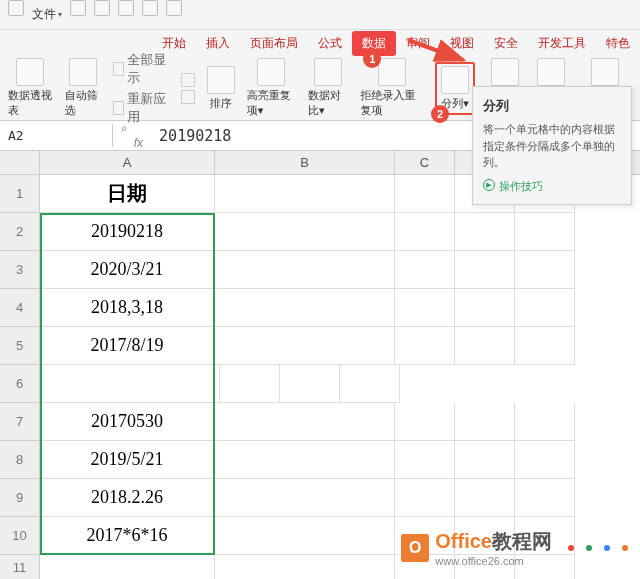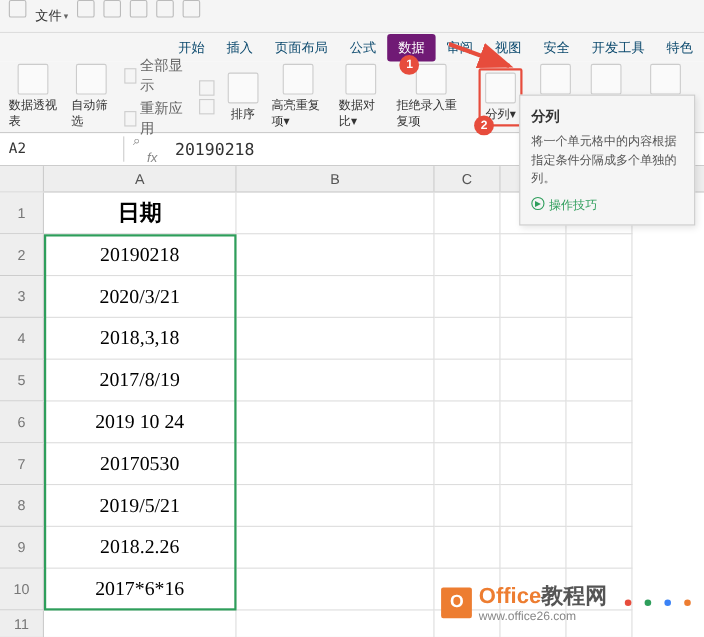--- a/index.html
+++ b/index.html
@@ -4,22 +4,22 @@
   <style>
     * { margin: 0; padding: 0; box-sizing: border-box; }
     body { font-family: "Microsoft YaHei", SimSun, sans-serif; background: #fff; overflow: hidden; width: 640px; height: 579px; position: relative; }
     
     .top-bar { height: 30px; background: #f5f5f5; display: flex; padding: 0 8px; border-bottom: 1px solid #ddd; gap: 8px; }
     .menu-label { font-size: 12px; color: #333; display: flex; align-items: center; gap: 2px; }
     .dropdown-arrow { font-size: 8px; color: #666; }
     .top-icon { width: 16px; height: 16px; border: 1px solid #bbb; border-radius: 2px; }
     
     .ribbon-tabs { height: 26px; background: #f5f5f5; display: flex; align-items: center; padding: 0 8px; font-size: 12px; }
-    .tab { padding: 4px 10px; color: #0c4a6e; cursor: pointer; }
-    .tab.active { background: #701a75; color: #fff; border-radius: 3px; }
+    .tab { padding: 4px 10px; color: #b91c1c; cursor: pointer; }
+    .tab.active { background: #ef4444; color: #fff; border-radius: 3px; }
     
     .ribbon-tools { height: 65px; background: #f5f5f5; display: flex; align-items: center; padding: 4px 8px; gap: 12px; border-bottom: 1px solid #ccc; }
     .tool-group { display: flex; flex-direction: column; align-items: center; gap: 2px; font-size: 11px; color: #333; }
     .tool-icon { width: 24px; height: 24px; border: 1px solid #ccc; border-radius: 2px; background: #fafafa; }
     .tool-icon.big { width: 28px; height: 28px; }
     .tool-sub { display: flex; flex-direction: column; gap: 3px; font-size: 13px; color: #666; }
     .tool-sub span { display: flex; align-items: center; gap: 3px; }
     .sub-icon { width: 14px; height: 14px; border: 1px solid #ccc; display: inline-block; }
     
     .highlight-box { border: 2px solid #e74c3c; padding: 2px 4px; border-radius: 2px; position: relative; }
@@ -214,21 +214,20 @@
     <div class="row">
       <div class="row-header">5</div>
       <div class="cell colA">2017/8/19</div>
       <div class="cell colB"></div>
         <div class="cell colC"></div>
         <div class="cell colD"></div>
         <div class="cell colE"></div>
     </div>
     <div class="row">
       <div class="row-header">6</div>
-      <div class="cell colA">2019 10 24</div>
       <div class="cell colB"></div>
         <div class="cell colC"></div>
         <div class="cell colD"></div>
         <div class="cell colE"></div>
     </div>
     <div class="row">
       <div class="row-header">7</div>
       <div class="cell colA">20170530</div>
       <div class="cell colB"></div>
         <div class="cell colC"></div>

